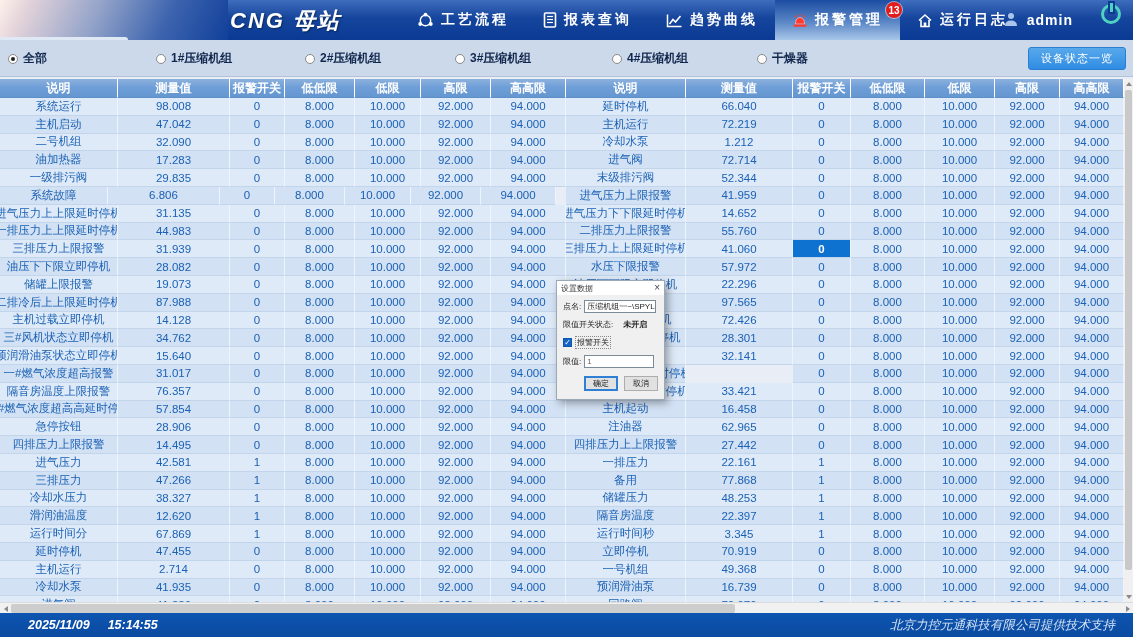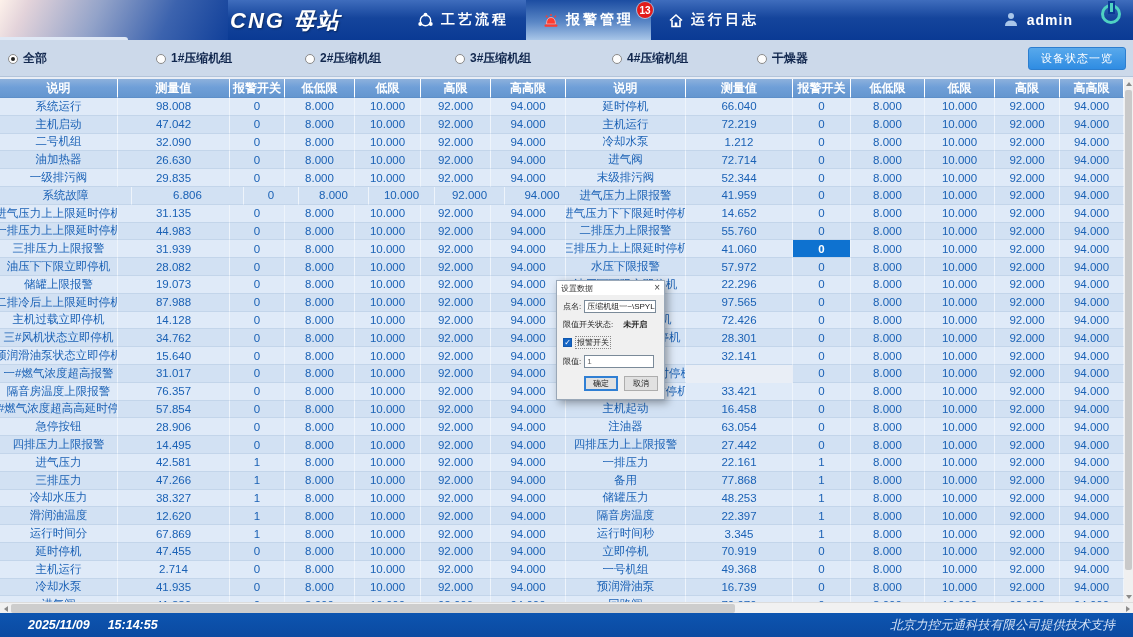--- a/index.html
+++ b/index.html
@@ -129,20 +129,40 @@
           <span class="nicon">
             <svg width="17" height="17" viewBox="0 0 17 17">
               <circle cx="8.5" cy="8.5" r="5.2" fill="none" stroke="#fff" stroke-width="1.4"></circle>
               <circle cx="8.5" cy="2.6" r="1.9" fill="#fff"></circle>
               <circle cx="3.2" cy="12" r="1.9" fill="#fff"></circle>
               <circle cx="13.8" cy="12" r="1.9" fill="#fff"></circle>
             </svg>
           </span>
           <span>工艺流程</span>
         </div>
+        <div class="nav-item">
+          <span class="nicon">
+            <svg width="14" height="16" viewBox="0 0 14 16">
+              <rect x="1.5" y="1" width="11" height="14" rx="1" fill="none" stroke="#fff" stroke-width="1.6"></rect>
+              <line x1="4" y1="4.5" x2="10" y2="4.5" stroke="#fff" stroke-width="1.2"></line>
+              <line x1="4" y1="7.5" x2="10" y2="7.5" stroke="#fff" stroke-width="1.2"></line>
+              <line x1="4" y1="10.5" x2="10" y2="10.5" stroke="#fff" stroke-width="1.2"></line>
+            </svg>
+          </span>
+          <span>报表查询</span>
+        </div>
+        <div class="nav-item">
+          <span class="nicon">
+            <svg width="17" height="15" viewBox="0 0 17 15">
+              <polyline points="1.5,1.5 1.5,13.5 15.5,13.5" fill="none" stroke="#fff" stroke-width="1.5"></polyline>
+              <polyline points="3.5,11 7,6.5 9.5,9 14.5,3" fill="none" stroke="#fff" stroke-width="1.6"></polyline>
+            </svg>
+          </span>
+          <span>趋势曲线</span>
+        </div>
         <div class="nav-item active">
           <span class="nicon">
             <svg width="16" height="15" viewBox="0 0 16 15">
               <path d="M3.5 11 q0-6.5 4.5-6.5 q4.5 0 4.5 6.5 z" fill="#ff3b30" stroke="#ffb3ad" stroke-width="0.8"></path>
               <rect x="1.5" y="11.5" width="13" height="2.2" rx="1" fill="#ff3b30"></rect>
               <line x1="8" y1="1" x2="8" y2="3" stroke="#ff3b30" stroke-width="1.4"></line>
               <line x1="3" y1="2.6" x2="4.4" y2="4.2" stroke="#ff3b30" stroke-width="1.4"></line>
               <line x1="13" y1="2.6" x2="11.6" y2="4.2" stroke="#ff3b30" stroke-width="1.4"></line>
             </svg>
           </span>
@@ -278,21 +298,21 @@
           </div>
           <div class="tcell" style="width: 75px;">
             <span>94.000</span>
           </div>
         </div>
         <div class="trow even">
           <div class="tcell" style="width: 118px;">
             <span>油加热器</span>
           </div>
           <div class="tcell" style="width: 112px;">
-            <span>26.630</span>
+            <span>17.283</span>
           </div>
           <div class="tcell" style="width: 55px;">
             <span>0</span>
           </div>
           <div class="tcell" style="width: 70px;">
             <span>8.000</span>
           </div>
           <div class="tcell" style="width: 66px;">
             <span>10.000</span>
           </div>
@@ -320,21 +340,21 @@
             <span>10.000</span>
           </div>
           <div class="tcell" style="width: 70px;">
             <span>92.000</span>
           </div>
           <div class="tcell" style="width: 75px;">
             <span>94.000</span>
           </div>
         </div>
         <div class="trow even">
-          <div class="tcell" style="width: 132px;">
+          <div class="tcell" style="width: 108px;">
             <span>系统故障</span>
           </div>
           <div class="tcell" style="width: 112px;">
             <span>6.806</span>
           </div>
           <div class="tcell" style="width: 55px;">
             <span>0</span>
           </div>
           <div class="tcell" style="width: 70px;">
             <span>8.000</span>
@@ -1301,21 +1321,21 @@
           </div>
           <div class="tcell" style="width: 64px;">
             <span>94.000</span>
           </div>
         </div>
         <div class="trow odd">
           <div class="tcell" style="width: 120px;">
             <span>注油器</span>
           </div>
           <div class="tcell" style="width: 107px;">
-            <span>63.054</span>
+            <span>62.965</span>
           </div>
           <div class="tcell" style="width: 58px;">
             <span>0</span>
           </div>
           <div class="tcell" style="width: 74px;">
             <span>8.000</span>
           </div>
           <div class="tcell" style="width: 70px;">
             <span>10.000</span>
           </div>

